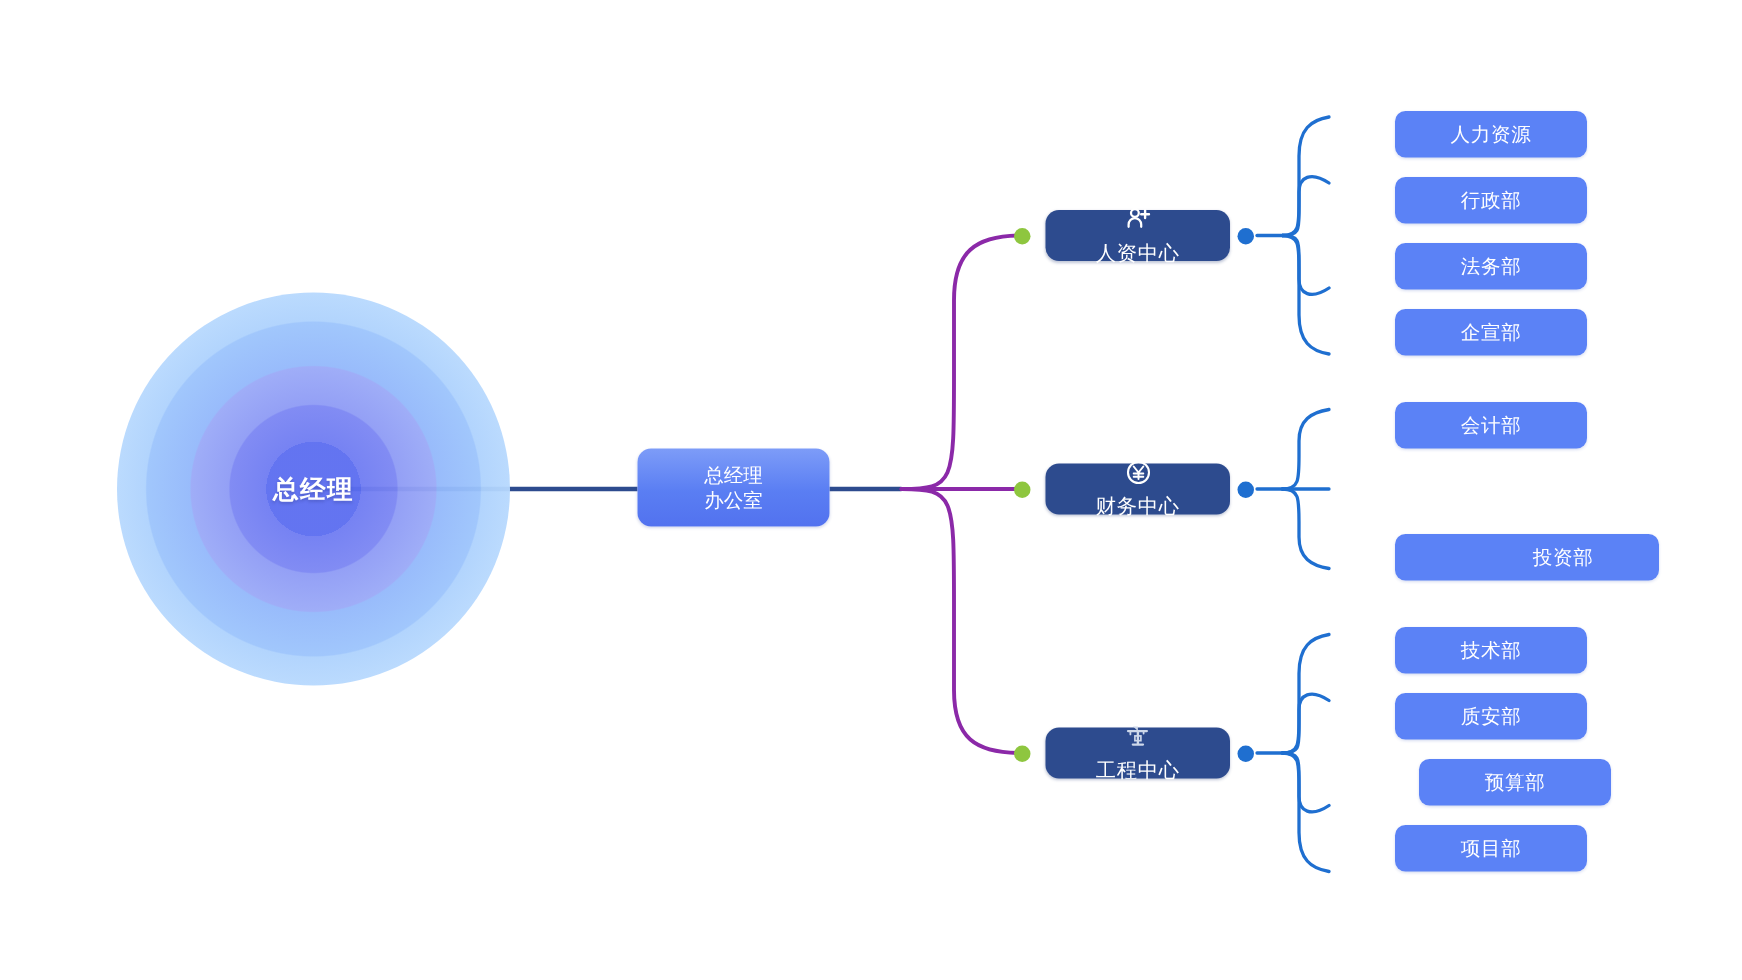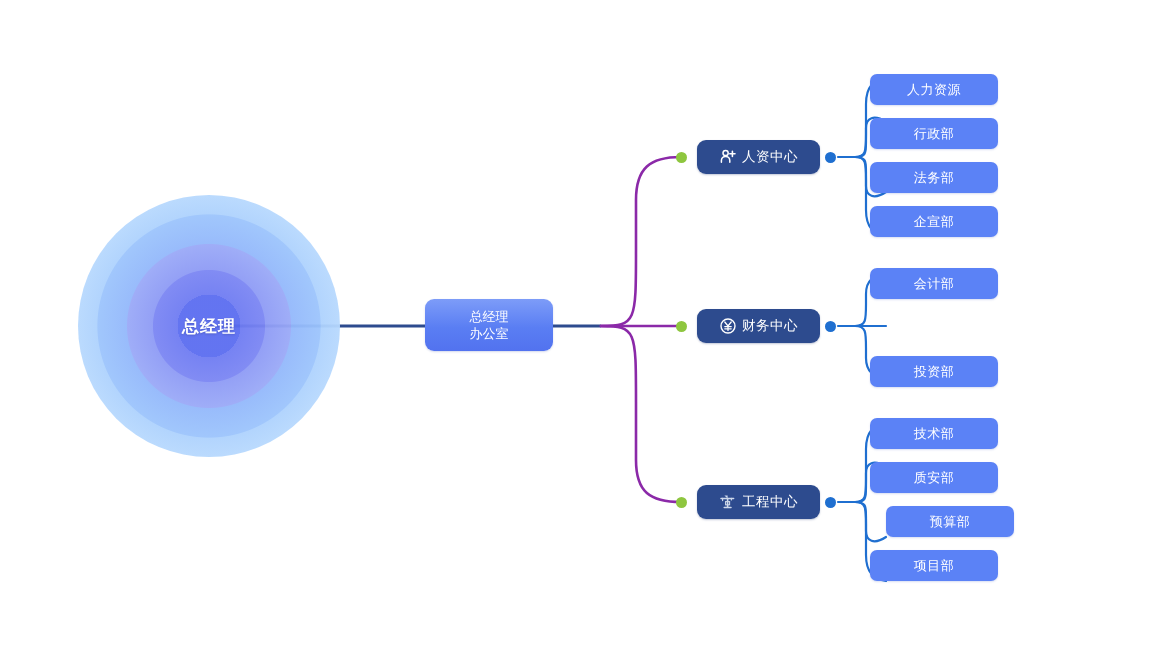--- a/index.html
+++ b/index.html
@@ -89,35 +89,36 @@
     height: 34px;
     border-radius: 9px;
     background: #2d4b8e;
     display: flex;
     align-items: center;
     justify-content: center;
     gap: 5px;
     color: #ffffff;
     font-size: 13.5px;
     box-shadow: 0 1px 2px rgba(30,50,110,.28);
+    flex-direction: column;
   }
   .center-node .nlabel { letter-spacing: .5px; }
   .center-icon {
     display: inline-flex;
     align-items: center;
     justify-content: center;
     width: 18px;
     height: 18px;
   }
   .center-icon svg { display: block; }
 
   
   .leaf-box {
     position: absolute;
-    left: 870px;
+    left: 930px;
     width: 128px;
     height: 31px;
     border-radius: 7px;
     background: #5b82f6;
     display: flex;
     align-items: center;
     justify-content: center;
     color: #ffffff;
     font-size: 13px;
     letter-spacing: .5px;
@@ -215,21 +216,21 @@
         <path d="M5.8 5 L9 9 L12.2 5 M5.8 9.6 h6.4 M5.8 11.8 h6.4 M9 9 v4.4" fill="none" stroke="#ffffff" stroke-width="1.3" stroke-linecap="round"></path>
       </svg>
     </span>
     <span class="nlabel">财务中心</span>
   </div>
   <div class="dot dot-blue" style="left:825px; top:321px;"></div>
 
   <div class="leaf-box" style="top:268px;text-align:center;">
     <span>会计部</span>
   </div>
-  <div class="leaf-box" style="top:356px;">
+  <div class="leaf-box" style="top:356px;padding-left:48px;">
     <span>投资部</span>
   </div>
 
   <div class="dot dot-green" style="left:676px; top:497px;"></div>
   <div class="center-node" style="left:697px; top:485px;">
     <span class="center-icon">
       <svg width="18" height="18" viewBox="0 0 18 18">
         <path d="M2 5.4 h12.6" stroke="#cdd8ea" stroke-width="1.5" stroke-linecap="round"></path>
         <path d="M8.6 5.4 L5.4 2.4 L8.6 2.4 Z" fill="#cdd8ea"></path>
         <path d="M8.6 5.4 v9" stroke="#cdd8ea" stroke-width="1.6"></path>

